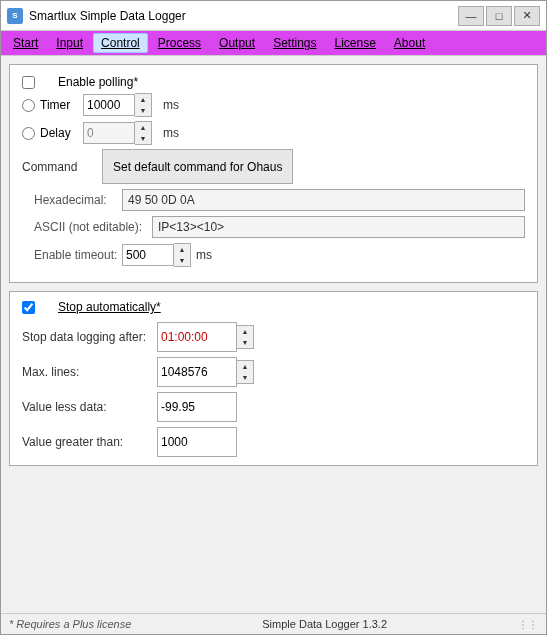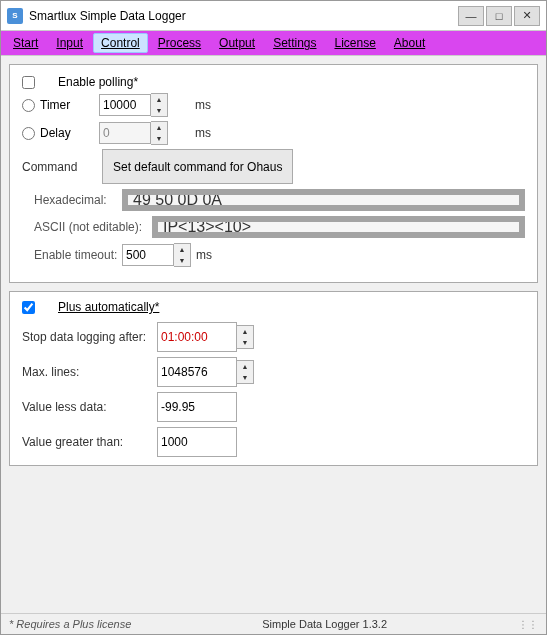--- a/index.html
+++ b/index.html
@@ -109,21 +109,21 @@
       cursor: pointer;
     }
     .polling-section {
       border: 1px solid #aaa;
       background: #fff;
       padding: 10px 12px;
     }
     .radio-row {
       display: flex;
       align-items: center;
-      gap: 22px;
+      gap: 6px;
       margin-bottom: 4px;
     }
     .radio-label {
       display: flex;
       align-items: center;
       gap: 5px;
       min-width: 55px;
     }
     input[type="radio"] {
       width: 13px;
@@ -193,24 +193,24 @@
     }
     .timeout-label {
       min-width: 100px;
       font-size: 12px;
       color: #555;
       padding-left: 12px;
     }
     .read-only-field {
       flex: 1;
       height: 22px;
-      border: 6px solid #a3a3a3;
+      border: 1px solid #a3a3a3;
       background: #f5f5f5;
       padding: 2px 5px;
-      font-size: 16px;
+      font-size: 12px;
       color: #333;
     }
     .cmd-btn {
       background: #e8e8e8;
       border: 1px solid #aaa;
       padding: 3px 10px;
       font-size: 12px;
       cursor: pointer;
       height: 35px;
     }
@@ -369,21 +369,21 @@
           </div>
         </div>
         <span class="unit-label">ms</span>
       </div>
     </div>
 
     <div class="stop-section">
       <div class="stop-header">
         <label class="checkbox-label">
           <input type="checkbox" checked="" style="">
-          <span class="underline-text">Plus automatically*</span>
+          <span class="underline-text">Stop automatically*</span>
         </label>
       </div>
 
       <div class="stop-fields">
 
         <span class="stop-field-label">Stop data logging after:</span>
         <div class="stop-input">
           <input type="text" class="time-val" value="01:00:00" style="">
           <div class="spinner-buttons">
             <button class="spin-btn">▲</button>

